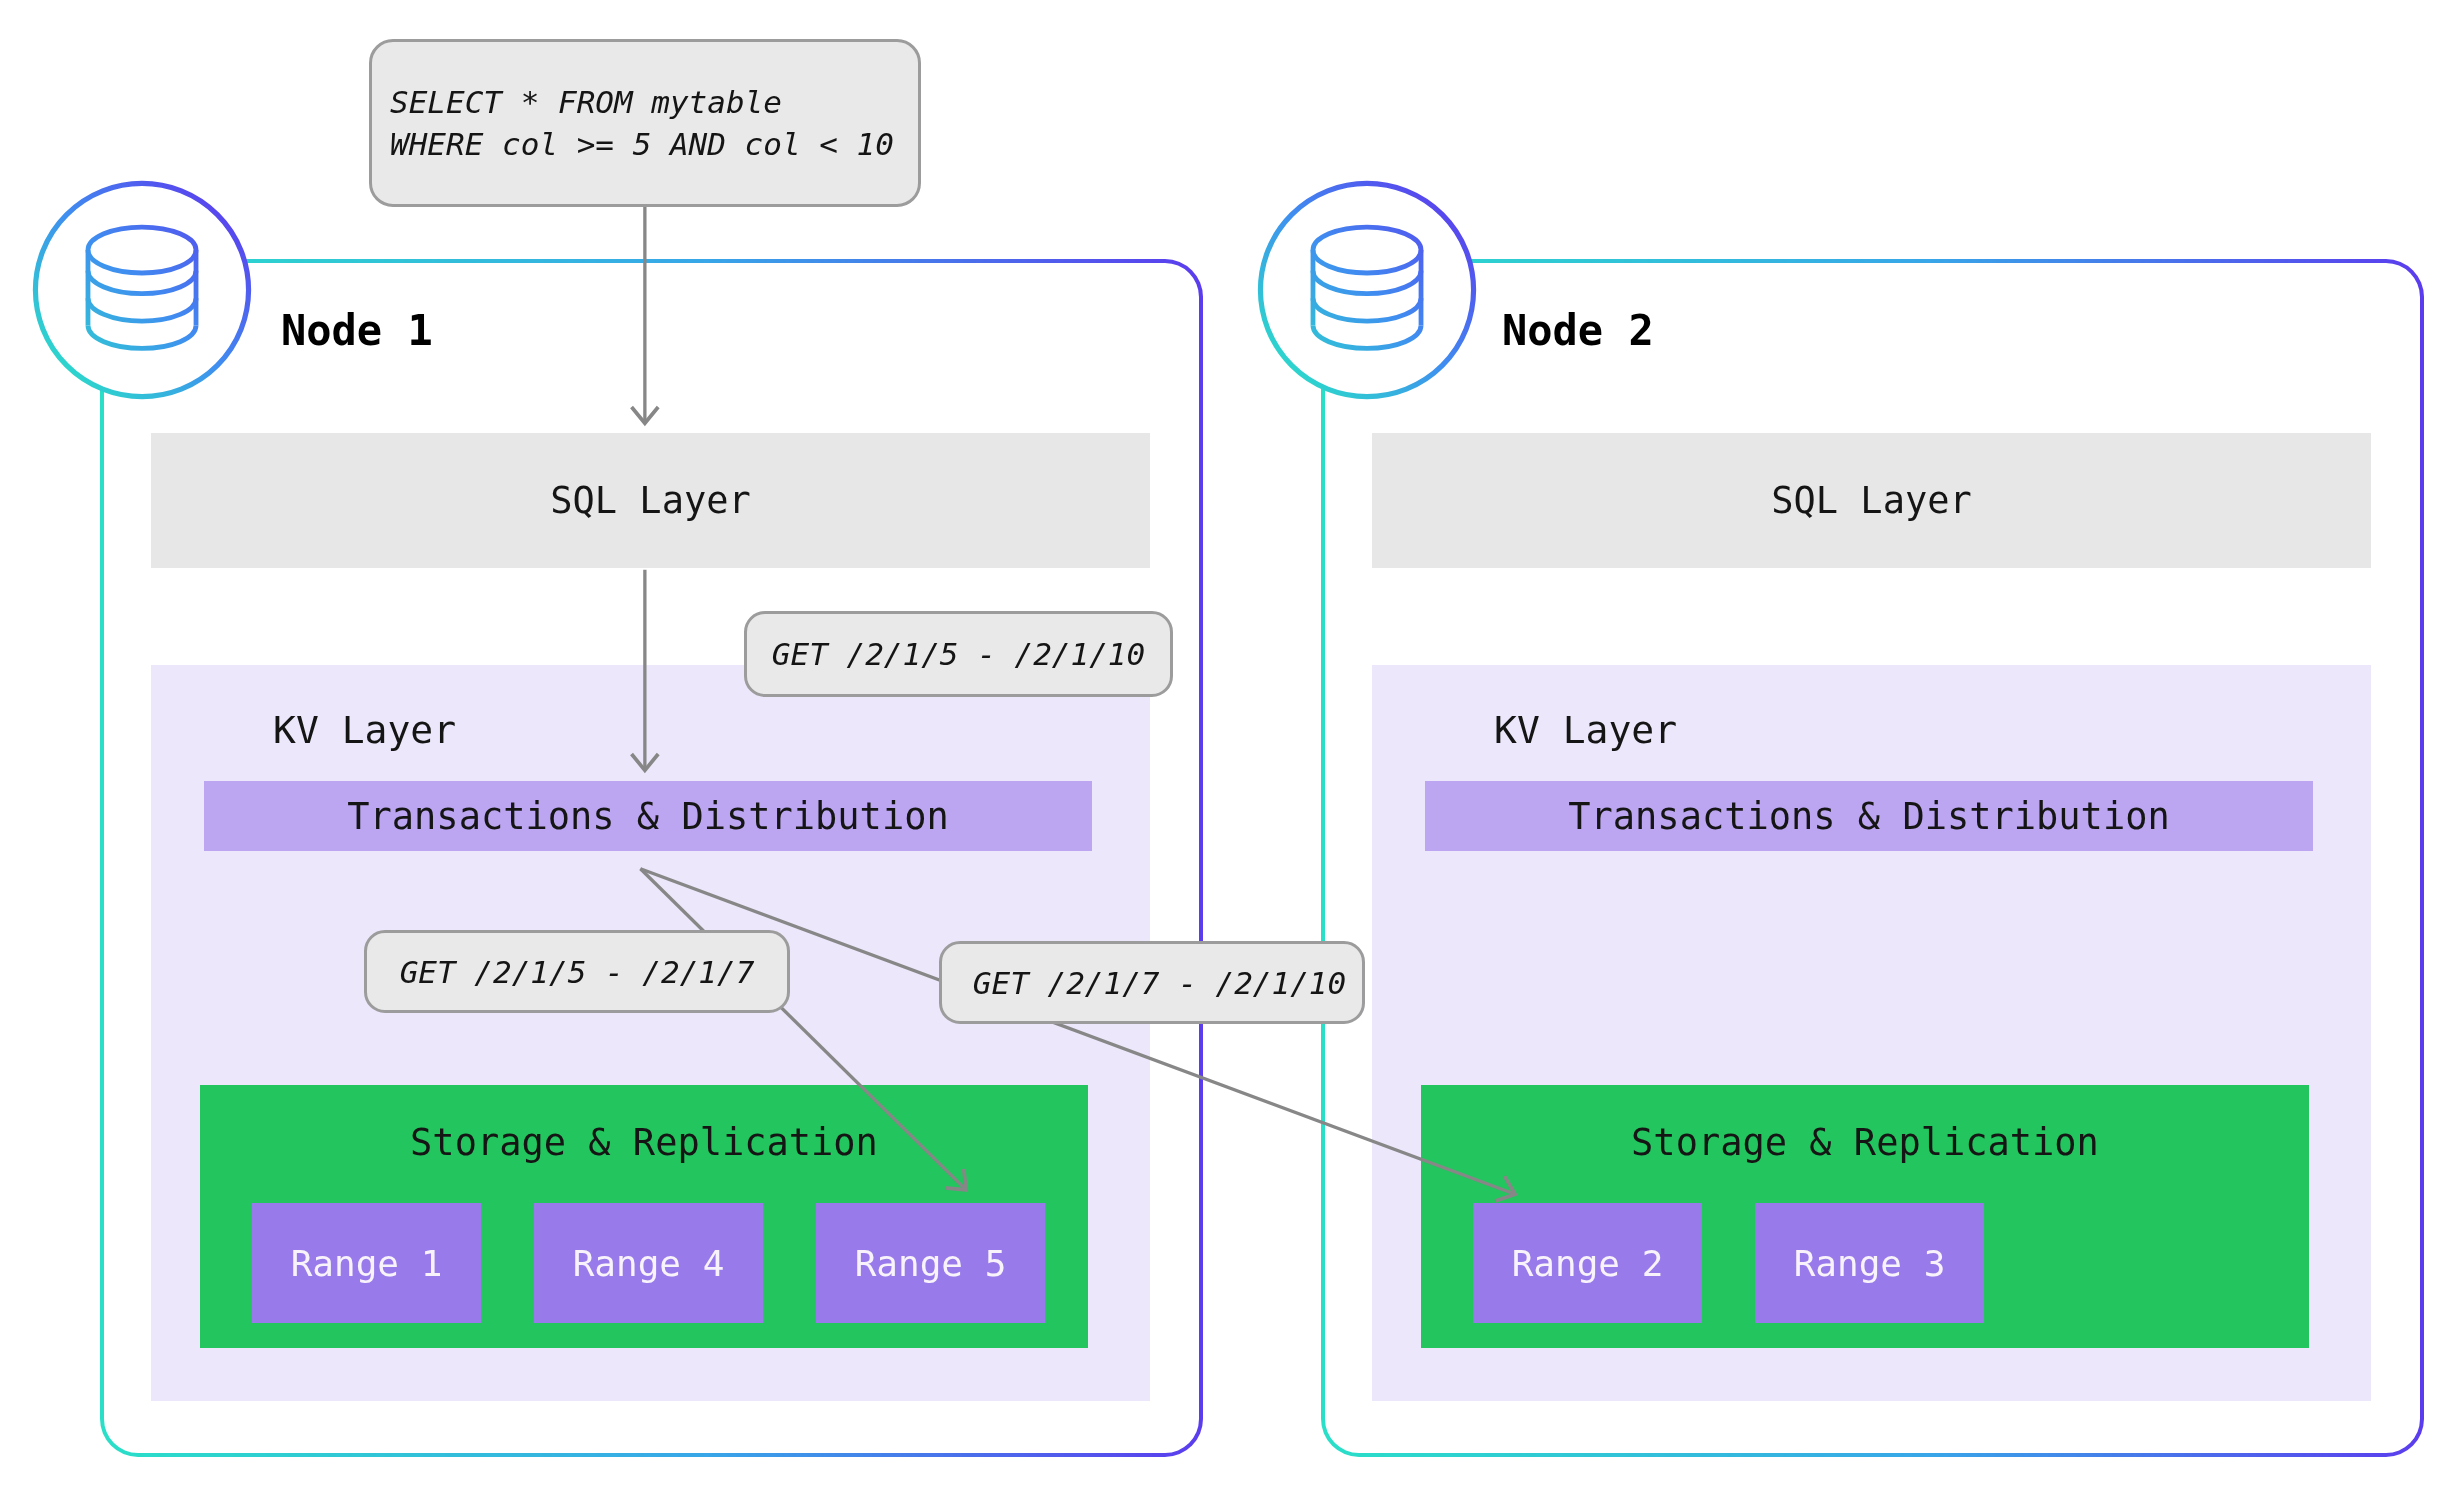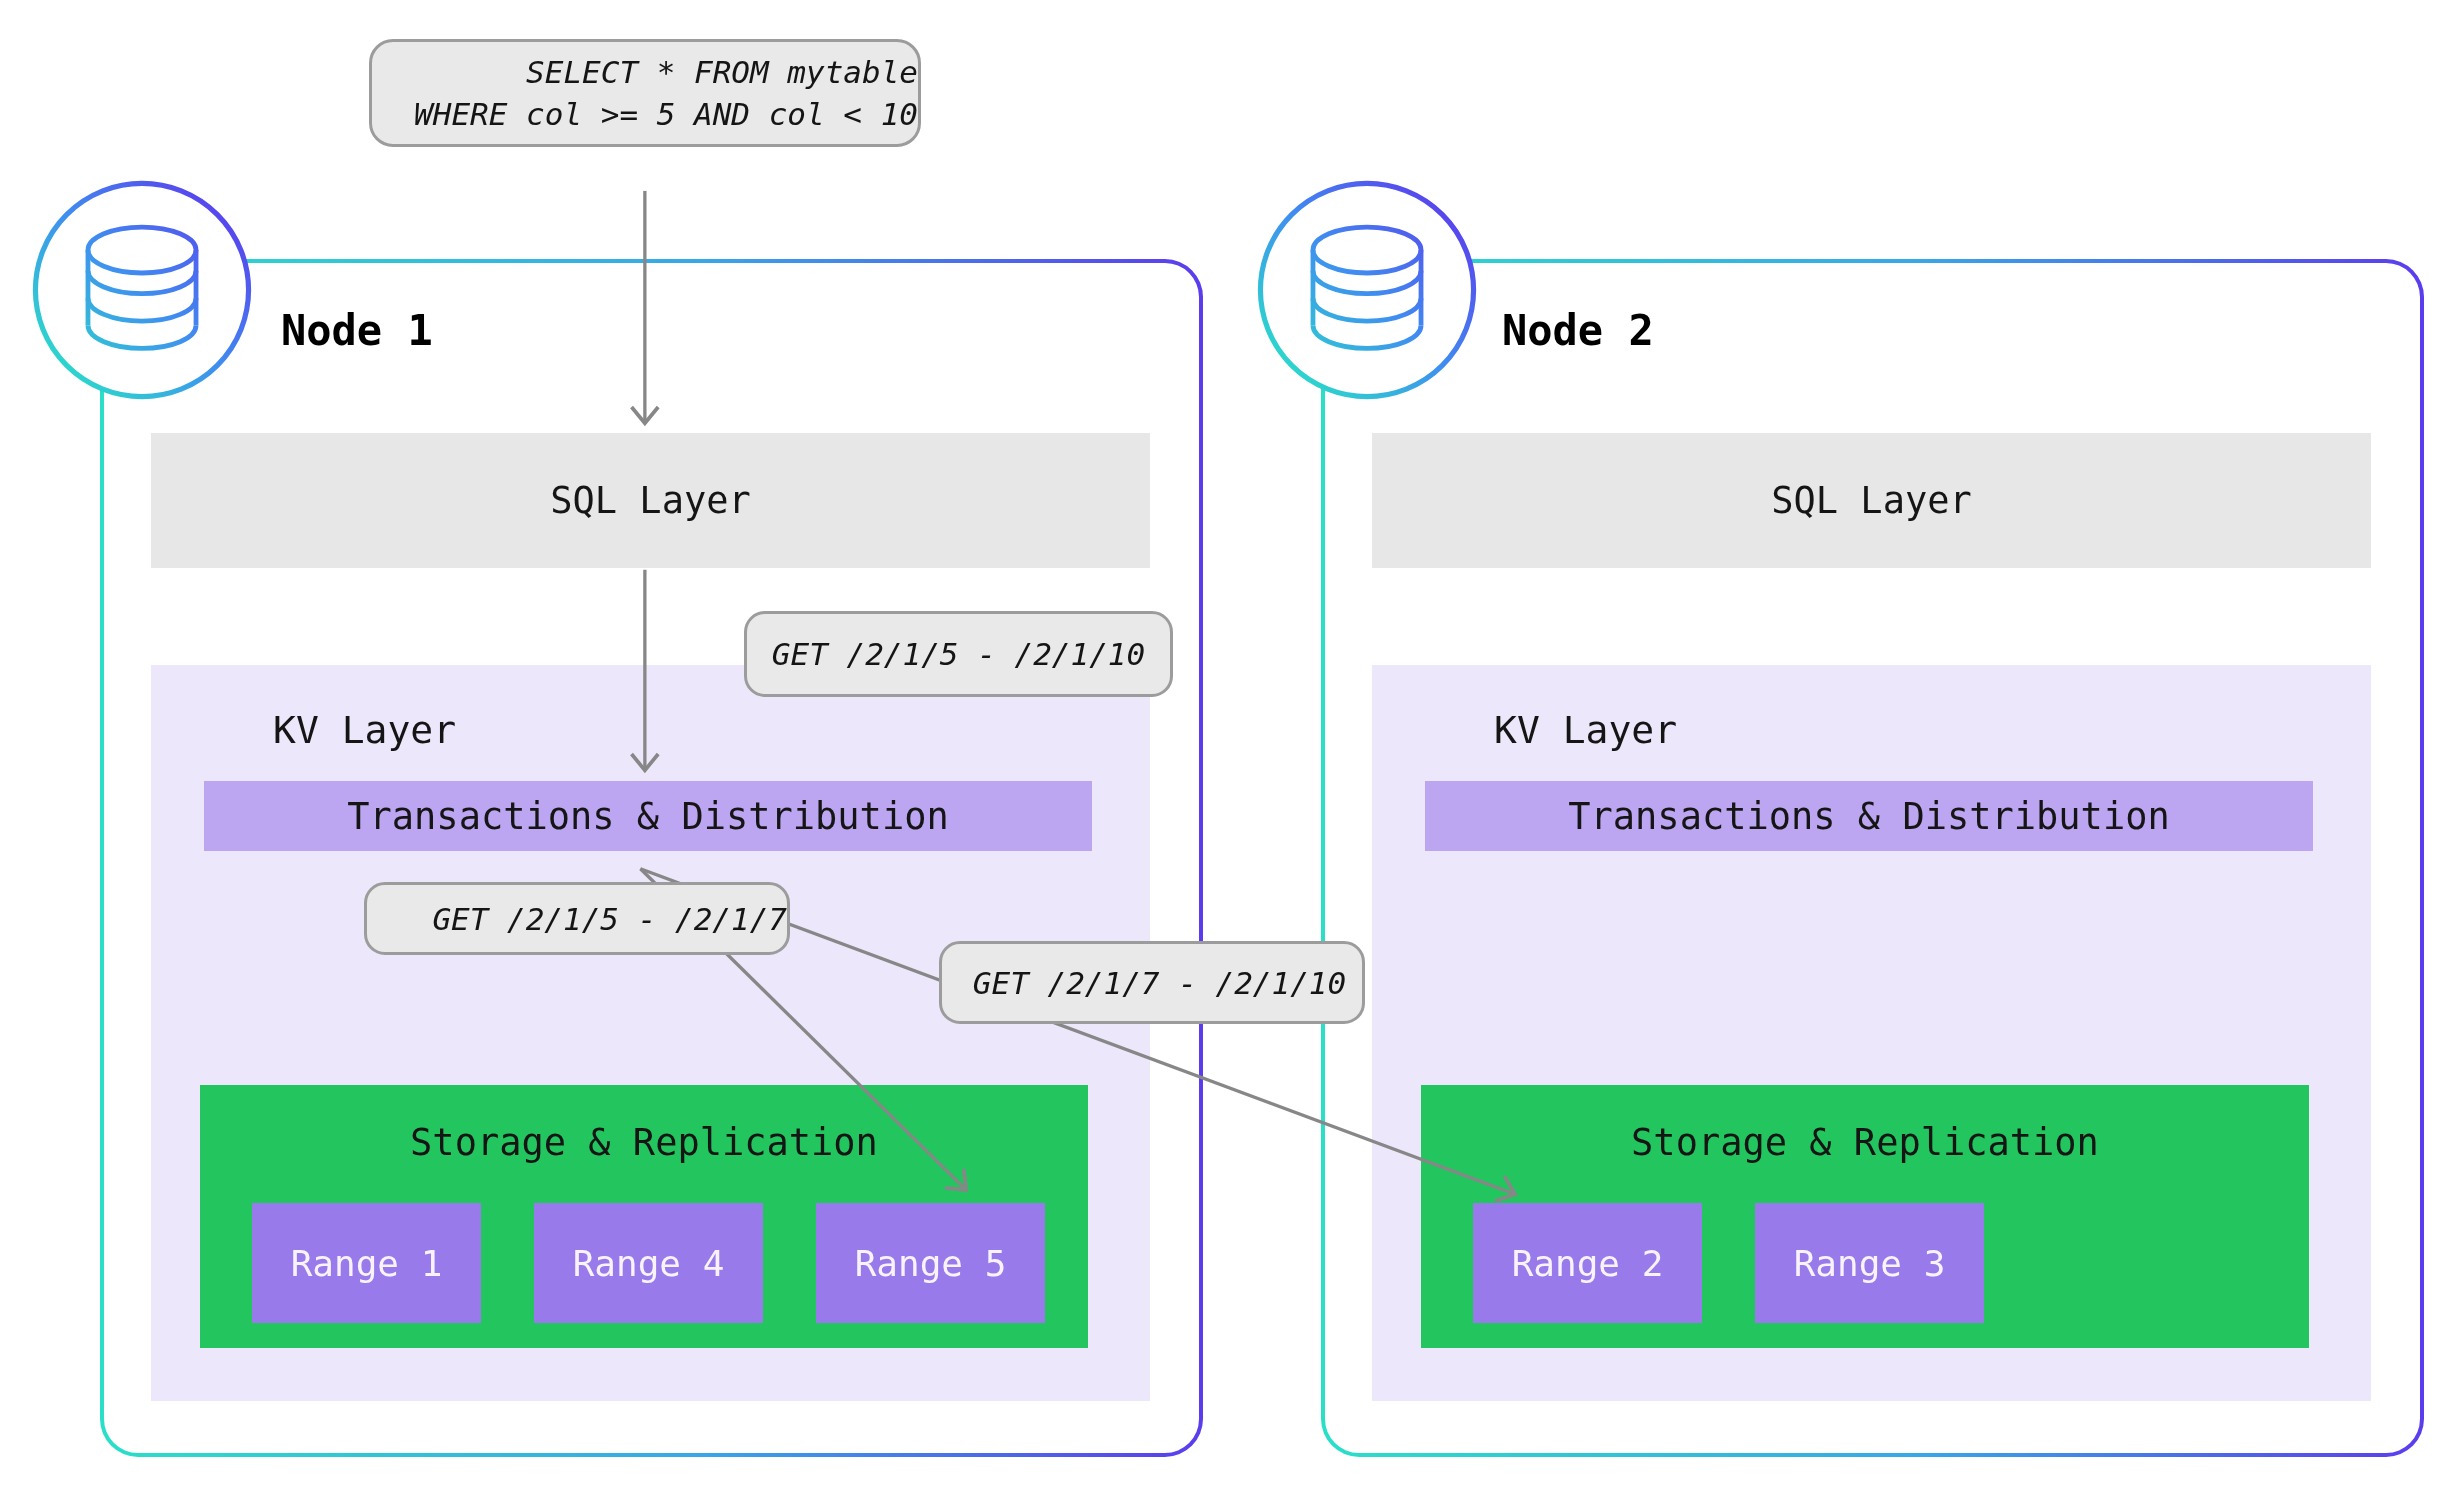--- a/index.html
+++ b/index.html
@@ -22,30 +22,30 @@
     border-radius: 21px;
     display: flex;
     align-items: center;
     justify-content: center;
     font-style: italic;
     font-size: 31px;
     z-index: 6;
     white-space: pre;
   }
   .query-box {
-    left: 369px; top: 39px; width: 552px; height: 108px;
+    left: 369px; top: 39px; width: 552px; height: 168px;
     border-radius: 24px;
     flex-direction: column;
-    align-items: flex-end;
+    align-items: flex-start;
     justify-content: center;
-    padding-left: 30px;
+    padding-left: 18px;
     line-height: 42px;
   }
   .get-full  { left: 744px; top: 611px;  width: 429px; height: 86px; }
-  .get-left  { left: 364px;  top: 882px; width: 426px; height: 73px; justify-content: flex-end; }
+  .get-left  { left: 364px;  top: 930px; width: 426px; height: 83px; }
   .get-right { left: 939px; top: 941px; width: 426px; height: 83px; padding-left: 15px; }
 
   
   .node {
     position: absolute;
     top: 259px; width: 1103px; height: 1198px;
     background: linear-gradient(90deg, #2adfc8, #38a6e8 55%, #5b3cee);
     border-radius: 38px;
     z-index: 1;
   }

